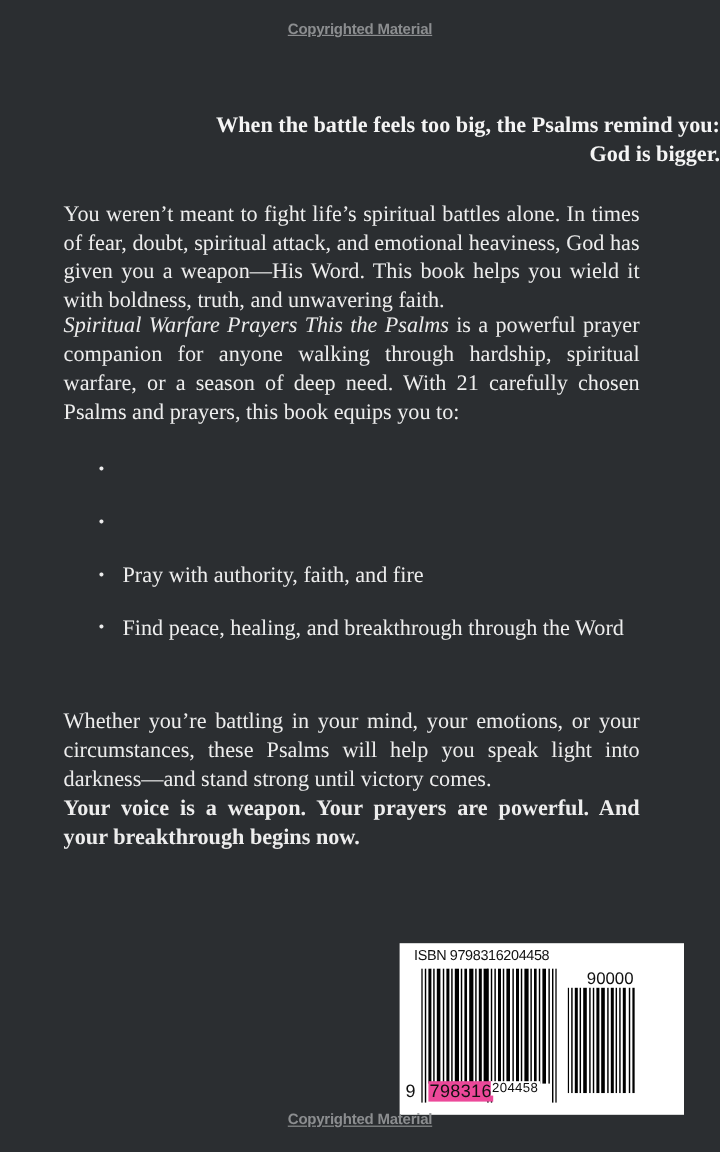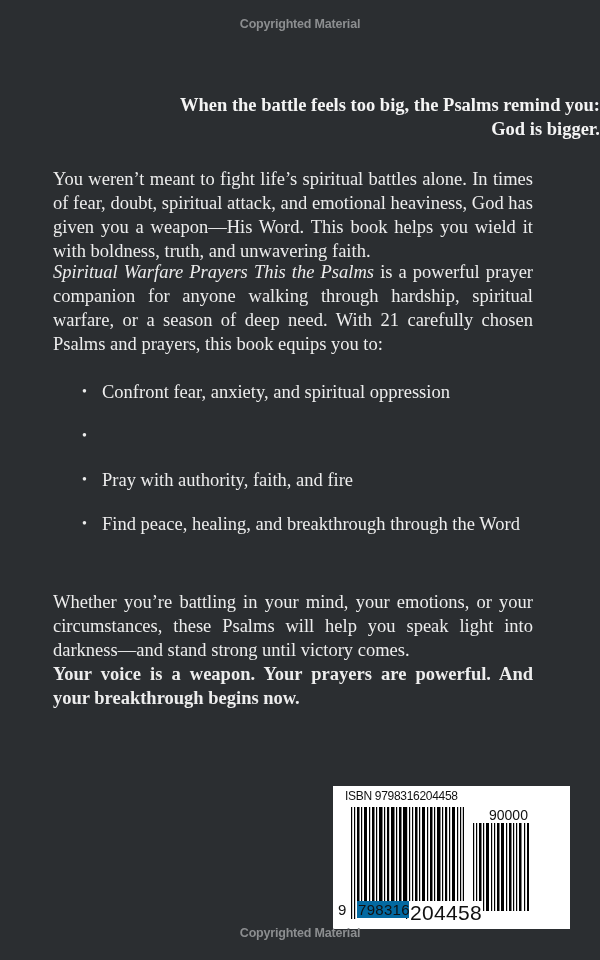--- a/index.html
+++ b/index.html
@@ -18,20 +18,21 @@
     .watermark {
       position: absolute;
       left: 0;
       width: 600px;
       text-align: center;
       font-family: "Liberation Sans", "DejaVu Sans", sans-serif;
       font-weight: bold;
       font-size: 12.5px;
       color: #8c8e90;
       letter-spacing: -0.2px;
+      text-decoration: underline;
     }
     .wm-top { top: 17px; }
     .wm-bottom { top: 926px; }
 
     .headline {
       position: absolute;
       top: 93px;
       left: 0;
       width: 600px;
       text-align: right;
@@ -127,29 +128,29 @@
       left: 5px;
       top: 115px;
       font-size: 15px;
       background: #fff;
     }
     .digit-group1 {
       position: absolute;
       left: 24px;
       top: 115px;
       font-size: 15px;
-      background: #0369a1;
+      background: #ec4899;
       padding: 0 1px;
       letter-spacing: 0.3px;
     }
     .digit-group2 {
       position: absolute;
       left: 76px;
       top: 115px;
-      font-size: 21px;
+      font-size: 11px;
       background: #fff;
       padding: 0 1px;
       letter-spacing: 0.3px;
     }
   </style>
 </head>
 <body>
 
 <div class="watermark wm-top">Copyrighted Material</div>
 
@@ -164,21 +165,20 @@
 
 <div class="body-text p2">
   <div class="para-last">
     <span class="italic-title">Spiritual Warfare Prayers This the Psalms</span><span> is a powerful prayer companion for anyone walking through hardship, spiritual warfare, or a season of deep need. With 21 carefully chosen Psalms and prayers, this book equips you to:</span>
   </div>
 </div>
 
 <ul class="bullets">
   <li>
     <span class="bullet-dot">•</span>
-    <span>Confront fear, anxiety, and spiritual oppression</span>
   </li>
   <li>
     <span class="bullet-dot">•</span>
   </li>
   <li>
     <span class="bullet-dot">•</span>
     <span>Pray with authority, faith, and fire</span>
   </li>
   <li>
     <span class="bullet-dot">•</span>

